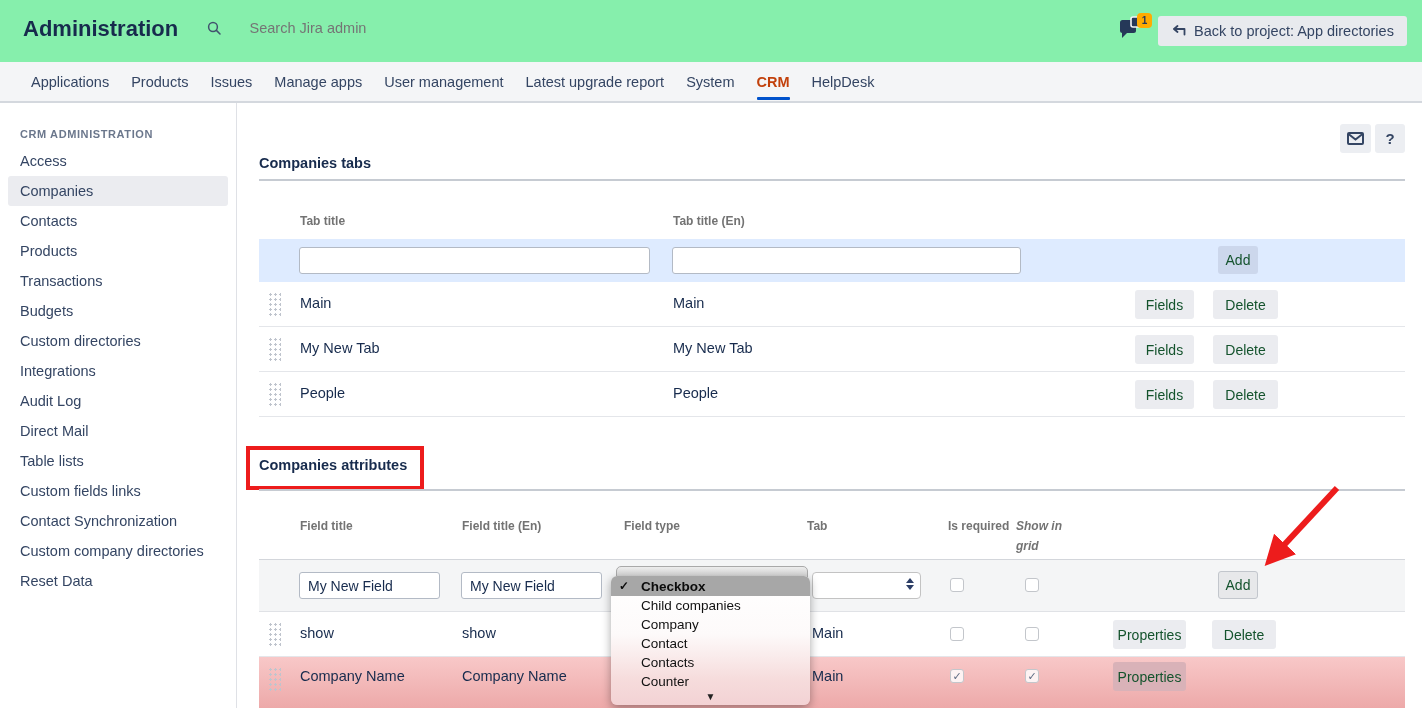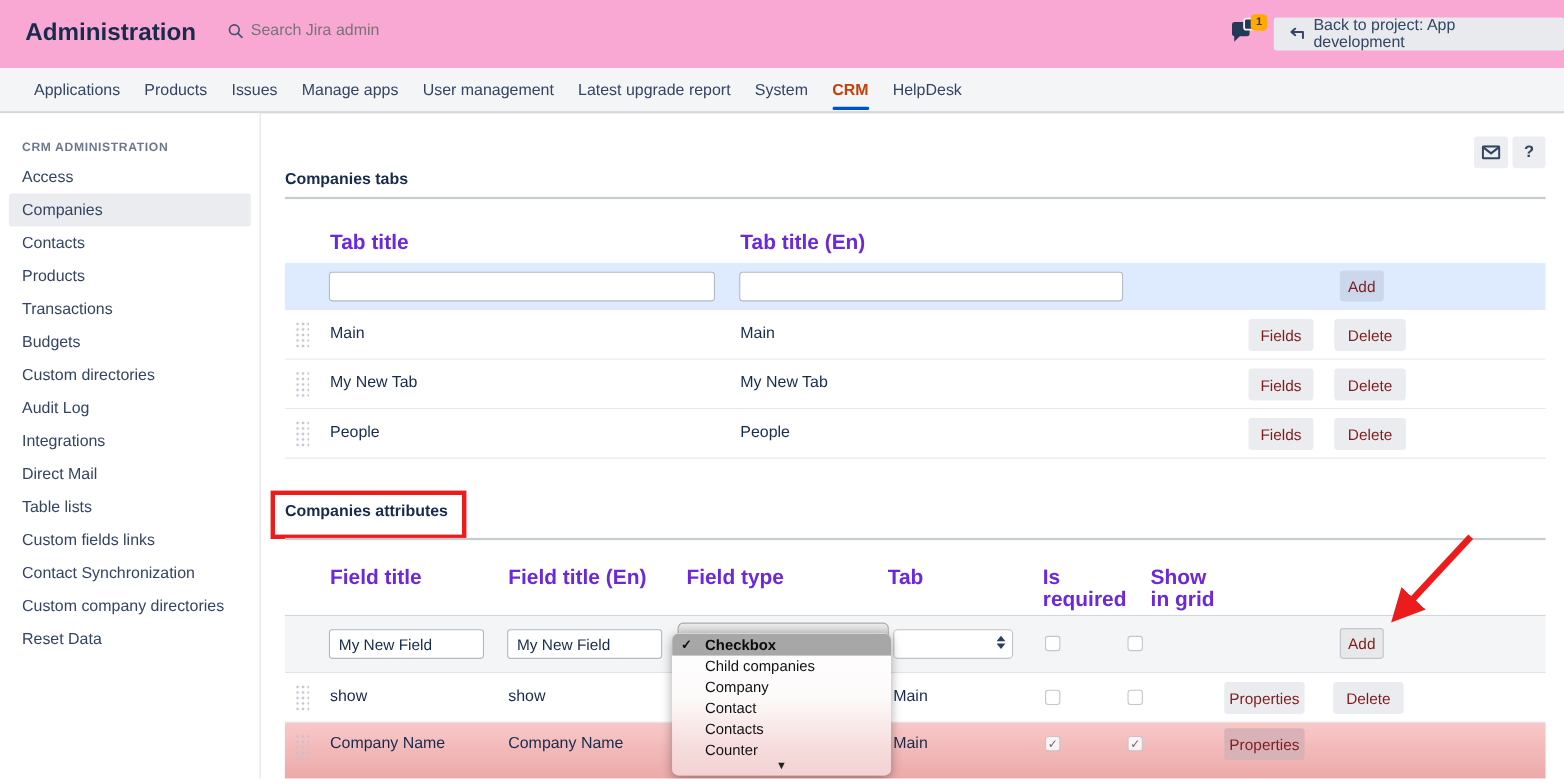--- a/index.html
+++ b/index.html
@@ -1,48 +1,48 @@
 <!DOCTYPE html>
 <html><head>
 <meta charset="utf-8">
 <style>
   * { margin:0; padding:0; box-sizing:border-box; }
   html,body { background:#ffffff; }
   body { font-family:"Liberation Sans", sans-serif; color:#172b4d; }
   #app { position:relative; width:1422px; height:708px; background:#ffffff; overflow:hidden; }
 
   
-  .topbar { position:absolute; left:0; top:0; width:1422px; height:62px; background:#f9a8d4; }
+  .topbar { position:absolute; left:0; top:0; width:1422px; height:62px; background:#86efac; }
   .app-title { position:absolute; left:23px; top:16px; font-size:22px; font-weight:700; color:#172b4d; }
   .search { position:absolute; left:207px; top:20px; display:flex; align-items:center; gap:7px; color:#42526e; }
-  .search input { border:none; background:transparent; font-size:14.5px; color:#42526e; outline:none; width:160px; font-family:"Liberation Sans", sans-serif; }
+  .search input { border:none; background:transparent; font-size:14.5px; color:#42526e; outline:none; width:160px; font-family:"Liberation Sans", sans-serif;text-align:center; }
   .notif { position:absolute; left:1118px; top:15px; width:34px; height:32px; }
   .notif-badge { position:absolute; right:0; top:-2px; min-width:15px; height:15px; background:#ffab00; color:#253858; border-radius:4px; font-size:10px; font-weight:700; display:flex; align-items:center; justify-content:center; padding:0 3px; }
   .back-btn { position:absolute; left:1158px; top:16px; height:30px; background:#e8eaee; border-radius:3px; display:flex; align-items:center; gap:8px; padding:0 13px; font-size:14.5px; color:#344563; cursor:pointer; }
 
   
   .navbar { position:absolute; left:0; top:62px; width:1422px; height:41px; background:#f4f5f7; border-bottom:2px solid #d4d8de; display:flex; align-items:stretch; padding-left:20px; }
   .nav-tab { display:flex; align-items:center; padding:0 11px; font-size:14.5px; color:#344563; cursor:pointer; position:relative; }
   .nav-tab.active { color:#c2410c; font-weight:700; }
   .nav-tab.active::after { content:""; position:absolute; left:11px; right:11px; bottom:1px; height:3px; background:#0052cc; border-radius:1px; }
 
   
   .sidebar { position:absolute; left:0; top:103px; width:237px; height:605px; background:#ffffff; border-right:1px solid #dfe1e6; }
   .sidebar-heading { margin:25px 0 6px 20px; font-size:11px; font-weight:700; letter-spacing:.6px; color:#6b778c; }
   .side-item { height:30px; display:flex; align-items:center; padding-left:12px; margin:0 8px; font-size:14.5px; color:#344563; border-radius:3px; cursor:pointer; }
   .side-item.selected { background:#ebecf0; }
   .icon-btn { position:absolute; width:31px; height:29px; background:#eceef2; border-radius:3px; display:flex; align-items:center; justify-content:center; color:#344563; font-size:15px; font-weight:700; cursor:pointer; }
   .section-title { position:absolute; font-size:14.5px; font-weight:700; color:#172b4d; }
   .rule { position:absolute; left:259px; width:1146px; height:2px; background:#c6cbd2; }
-  .col-head { position:absolute; font-size:19px; font-weight:600; color:#6d28d9; line-height:20px; }
+  .col-head { position:absolute; font-size:12px; font-weight:600; color:#737373; line-height:20px; }
 
   .blue-row { position:absolute; left:259px; top:239px; width:1146px; height:43px; background:#deebff; }
   .txt-input { position:absolute; height:27px; background:#ffffff; border:1px solid #b3bac5; border-radius:3px; font-size:14px; color:#172b4d; padding:0 8px; font-family:"Liberation Sans", sans-serif; outline:none; }
 
-  .btn { position:absolute; background:#ebecf0; border:none; border-radius:3px; color:#7f1d1d; font-size:14px; display:flex; align-items:center; justify-content:center; cursor:pointer; font-family:"Liberation Sans", sans-serif; }
+  .btn { position:absolute; background:#ebecf0; border:none; border-radius:3px; color:#14532d; font-size:14px; display:flex; align-items:center; justify-content:center; cursor:pointer; font-family:"Liberation Sans", sans-serif; }
   .btn.add-blue { background:#ccd7ec; }
   .btn.add-gray { background:#e7e8ea; border:1px solid #c2c6cc; }
   .btn.props-pink { background:#d9b2b8; }
 
   .data-row { position:absolute; left:259px; width:1146px; height:45px; border-bottom:1px solid #e4e6ea; background:#ffffff; }
   .row-text { position:absolute; top:13px; font-size:14.5px; color:#172b4d; }
   .drag-handle { position:absolute; left:9px; top:10px; width:13px; height:25px;
       background-image:radial-gradient(circle, #bfc4cd 1.1px, transparent 1.4px);
       background-size:5px 5px; cursor:grab; }
 
@@ -98,21 +98,21 @@
       <div class="notif-badge">1</div>
     </div>
 
     <div class="back-btn">
       <span style="display:flex">
         <svg width="15" height="12" viewBox="0 0 15 12">
             <path d="M13.5 9.5 L13.5 4 L3.5 4" fill="none" stroke="#344563" stroke-width="1.8" stroke-linecap="round" stroke-linejoin="round"></path>
             <path d="M6.5 1 L3 4 L6.5 7" fill="none" stroke="#344563" stroke-width="1.8" stroke-linecap="round" stroke-linejoin="round"></path>
           </svg>
       </span>
-      <span>Back to project: App development</span>
+      <span>Back to project: App directories</span>
     </div>
   </div>
 
   <div class="navbar">
     <div class="nav-tab">Applications</div>
     <div class="nav-tab">Products</div>
     <div class="nav-tab">Issues</div>
     <div class="nav-tab">Manage apps</div>
     <div class="nav-tab">User management</div>
     <div class="nav-tab">Latest upgrade report</div>
@@ -123,22 +123,22 @@
 
   <div class="sidebar">
     <div class="sidebar-heading">CRM ADMINISTRATION</div>
     <div class="side-item">Access</div>
     <div class="side-item selected">Companies</div>
     <div class="side-item">Contacts</div>
     <div class="side-item">Products</div>
     <div class="side-item">Transactions</div>
     <div class="side-item">Budgets</div>
     <div class="side-item">Custom directories</div>
+    <div class="side-item">Integrations</div>
     <div class="side-item">Audit Log</div>
-    <div class="side-item">Integrations</div>
     <div class="side-item">Direct Mail</div>
     <div class="side-item">Table lists</div>
     <div class="side-item">Custom fields links</div>
     <div class="side-item">Contact Synchronization</div>
     <div class="side-item">Custom company directories</div>
     <div class="side-item">Reset Data</div>
   </div>
 
   <div class="icon-btn" style="left:1340px; top:124px;">
     <span style="display:flex">
@@ -187,21 +187,21 @@
 
   <div class="red-box"></div>
   <div class="section-title" style="left:259px; top:457px;">Companies attributes</div>
   <div class="rule" style="top:489px;"></div>
 
   <div class="col-head" style="left:300px; top:516px;">Field title</div>
   <div class="col-head" style="left:462px; top:516px;">Field title (En)</div>
   <div class="col-head" style="left:624px; top:516px;">Field type</div>
   <div class="col-head" style="left:807px; top:516px;">Tab</div>
   <div class="col-head" style="left:948px; top:516px; width:62px;">Is required</div>
-  <div class="col-head" style="left:1046px; top:516px; width:62px;">Show in grid</div>
+  <div class="col-head" style="left:1016px; top:516px; width:62px;font-style:italic;">Show in grid</div>
 
   <div class="attr-input-row"></div>
   <input class="txt-input" style="left: 299px; top: 572px; width: 141px;" value="My New Field">
   <input class="txt-input" style="left: 461px; top: 572px; width: 141px;" value="My New Field">
   <div class="select-sliver"></div>
   <div class="tab-select">
     <div class="spinner">
       <div class="spin-up"></div>
         <div class="spin-down"></div>
     </div>

